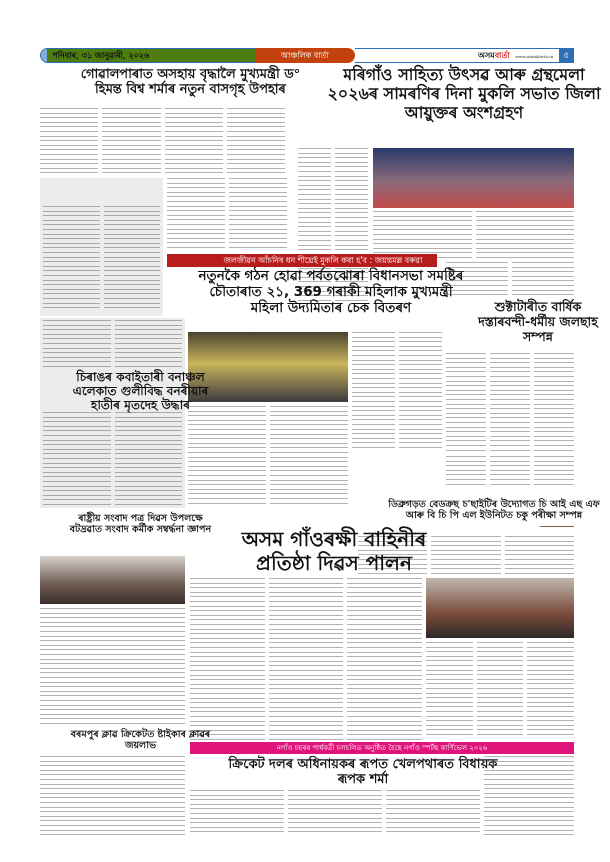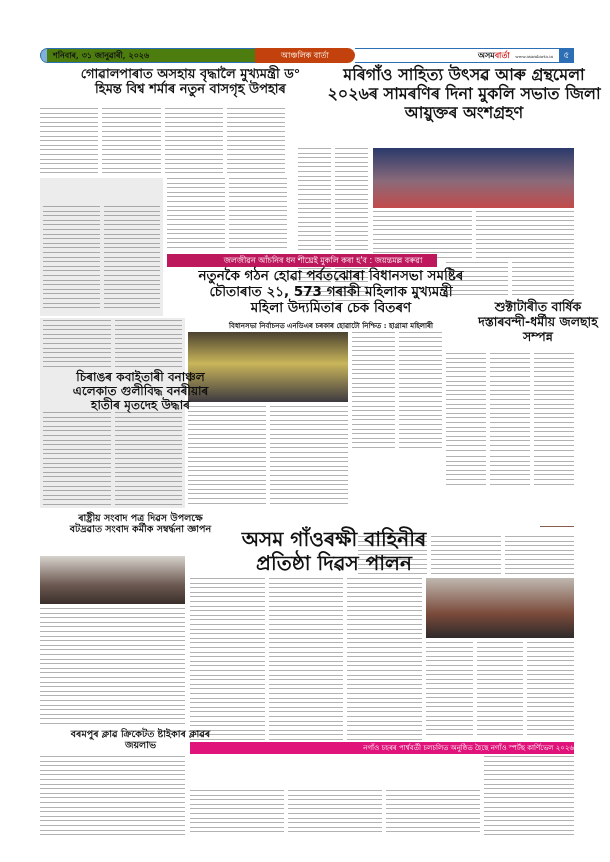--- a/index.html
+++ b/index.html
@@ -15,21 +15,21 @@
   .pg-no { position: absolute; right: 0; top: 0; width: 15px; height: 15px; background: #2c6fb5; color: #fff; font-size: 9px; line-height: 15px; text-align: center; }
   .site { font-size: 4px; color: #333; margin-left: 3px; }
   .hl { position: absolute; text-align: center; font-weight: bold; font-family: "DejaVu Sans", sans-serif; line-height: 1.18; margin-left: 28px; }
   .cols { position: absolute; display: flex; gap: 4px; }
   .col { flex: 1; background: repeating-linear-gradient(#555 0 1px, transparent 1px 4.6px); opacity: .45; }
   .gray { position: absolute; background: #ececec; }
   .photo { position: absolute; background: linear-gradient(#2a3a6b, #8a6a7a 55%, #c34a4a); }
   .photo.p2 { background: linear-gradient(#d7d2cc, #6d5a52 60%, #3a2e2a); }
   .photo.p3 { background: linear-gradient(#4a4230, #c9b55a 45%, #3d3a40); }
   .photo.p4 { background: linear-gradient(#bfb8b0, #7a4a3a 60%, #2e2a2a); }
-  .banner-green { position: absolute; background: #be185d; color: #fff; font-size: 8px; text-align: center; line-height: 13px; font-family: "DejaVu Sans", sans-serif; padding-left: 42px; }
+  .banner-green { position: absolute; background: #b91c1c; color: #fff; font-size: 8px; text-align: center; line-height: 13px; font-family: "DejaVu Sans", sans-serif; padding-left: 42px; }
   .banner-pink { position: absolute; background: #e0137a; color: #fff; font-size: 7px; text-align: center; line-height: 12px; font-family: "DejaVu Sans", sans-serif; }
 </style>
 </head>
 <body>
 
 <div class="page">
 
   <div class="hdr">
     <div class="hdr-left">শনিবাৰ, ৩১ জানুৱাৰী, ২০২৬</div>
     <div class="hdr-mid">আঞ্চলিক বাৰ্তা</div>
@@ -63,22 +63,21 @@
   <div class="cols" style="left:3px;top:158px;width:117px;height:106px;">
     <div class="col"></div>
       <div class="col"></div>
   </div>
   <div class="cols" style="left:127px;top:130px;width:120px;height:70px;">
     <div class="col"></div>
       <div class="col"></div>
   </div>
 
   <div class="banner-green" style="left:127px;top:206px;width:270px;height:13px;">জলজীৱন আঁচনিৰ ধন শীঘ্ৰেই মুকলি কৰা হ'ব : জয়ন্তমল্ল বৰুৱা</div>
-  <div class="hl" style="left:127px;top:220px;width:272px;font-size:13.5px;">নতুনকৈ গঠন হোৱা পৰ্বতঝোৰা বিধানসভা সমষ্টিৰ চৌতাৰাত ২১, 573 গৰাকী মহিলাক মুখ্যমন্ত্ৰী মহিলা উদ্যমিতাৰ চেক বিতৰণ</div>
-  <div class="hl" style="left:127px;top:274px;width:272px;font-size:7px;font-weight:bold;">বিধানসভা নিৰ্বাচনত এনডিএৰ চৰকাৰ হোৱাটো নিশ্চিত : হাগ্ৰামা মহিলাৰী</div>
+  <div class="hl" style="left:127px;top:220px;width:272px;font-size:13.5px;">নতুনকৈ গঠন হোৱা পৰ্বতঝোৰা বিধানসভা সমষ্টিৰ চৌতাৰাত ২১, 369 গৰাকী মহিলাক মুখ্যমন্ত্ৰী মহিলা উদ্যমিতাৰ চেক বিতৰণ</div>
   <div class="photo p3" style="left:148px;top:284px;width:160px;height:70px;"></div>
   <div class="cols" style="left:148px;top:358px;width:160px;height:100px;">
     <div class="col"></div>
       <div class="col"></div>
   </div>
   <div class="cols" style="left:312px;top:284px;width:90px;height:118px;">
     <div class="col"></div>
       <div class="col"></div>
   </div>
 
@@ -108,20 +107,21 @@
   <div class="photo p2" style="left:0;top:508px;width:145px;height:48px;"></div>
   <div class="cols" style="left:0;top:560px;width:145px;height:118px;">
     <div class="col"></div>
   </div>
 
   <div class="cols" style="left:406px;top:408px;width:128px;height:30px;">
     <div class="col"></div>
       <div class="col"></div>
       <div class="col"></div>
   </div>
+  <div class="hl" style="left:318px;top:450px;width:216px;font-size:9.5px;">ডিব্ৰুগড়ত বেডক্ৰছ চ'ছাইটিৰ উদ্যোগত চি আই এছ এফ আৰু বি চি পি এল ইউনিটত চকু পৰীক্ষা সম্পন্ন</div>
   <div class="photo p4" style="left:500px;top:478px;width:34px;height:1px;"></div>
   <div class="cols" style="left:318px;top:488px;width:216px;height:40px;">
     <div class="col"></div>
       <div class="col"></div>
       <div class="col"></div>
   </div>
 
   <div class="hl" style="left:150px;top:480px;width:232px;font-size:20px;">অসম গাঁওৰক্ষী বাহিনীৰ প্ৰতিষ্ঠা দিৱস পালন</div>
   <div class="cols" style="left:150px;top:530px;width:232px;height:166px;">
     <div class="col"></div>
@@ -134,21 +134,22 @@
     <div class="col"></div>
       <div class="col"></div>
       <div class="col"></div>
   </div>
 
   <div class="hl" style="left:0;top:680px;width:145px;font-size:9.5px;">বৰমপুৰ ক্লাৱ ক্ৰিকেটত ষ্টাইকাৰ ক্লাৱৰ জয়লাভ</div>
   <div class="cols" style="left:0;top:708px;width:145px;height:80px;">
     <div class="col"></div>
   </div>
 
-  <div class="banner-pink" style="left:150px;top:694px;width:384px;height:12px;text-align:right;">নগাঁও চহৰৰ পাৰ্শ্ববৰ্তী চলচলিত অনুষ্ঠিত হৈছে নগাঁও স্পৰ্টছ কাৰ্ণিভেল ২০২৬</div>
+  <div class="banner-pink" style="left:150px;top:694px;width:384px;height:12px;">নগাঁও চহৰৰ পাৰ্শ্ববৰ্তী চলচলিত অনুষ্ঠিত হৈছে নগাঁও স্পৰ্টছ কাৰ্ণিভেল ২০২৬</div>
+  <div class="hl" style="left:150px;top:708px;width:290px;font-size:13px;">ক্ৰিকেট দলৰ অধিনায়কৰ ৰূপত খেলপথাৰত বিধায়ক ৰূপক শৰ্মা</div>
   <div class="cols" style="left:150px;top:742px;width:290px;height:46px;">
     <div class="col"></div>
       <div class="col"></div>
       <div class="col"></div>
   </div>
   <div class="cols" style="left:444px;top:708px;width:90px;height:80px;">
     <div class="col"></div>
   </div>
 
 </div>

